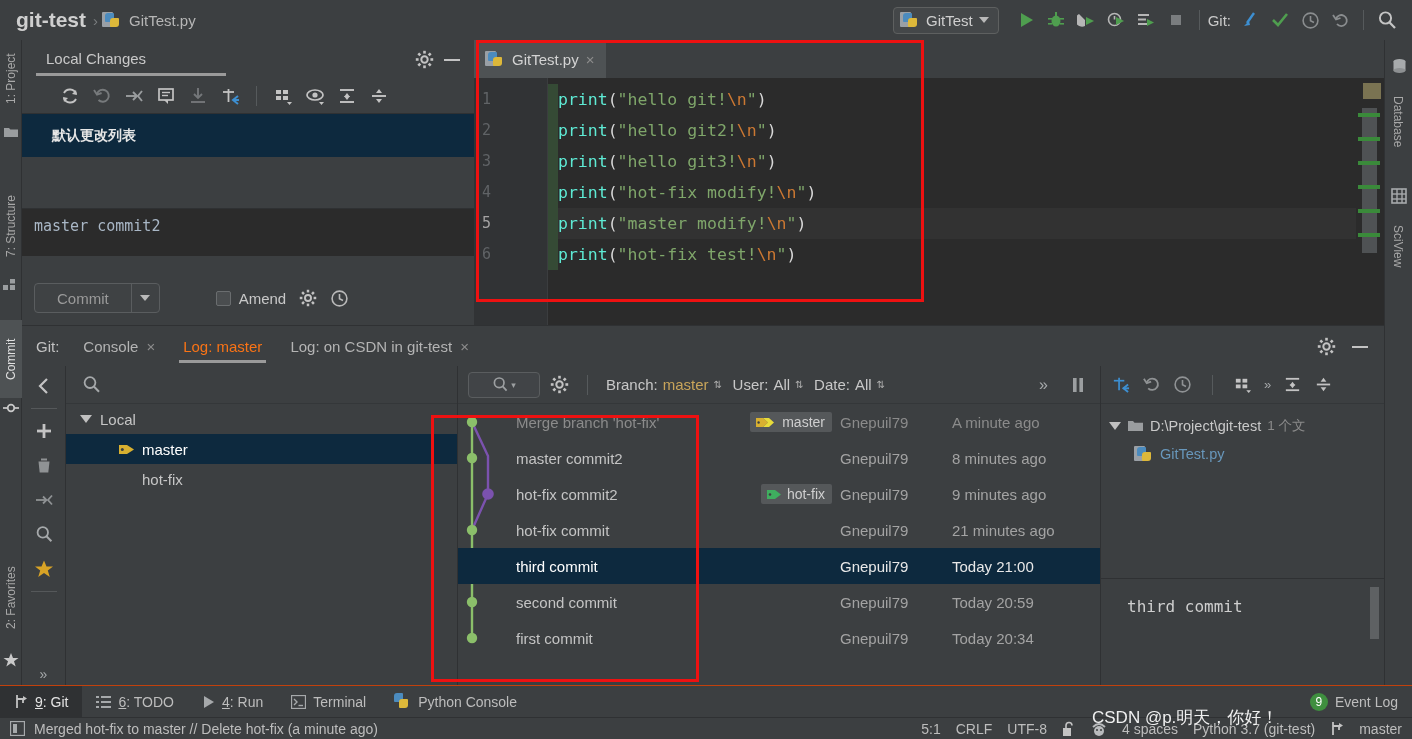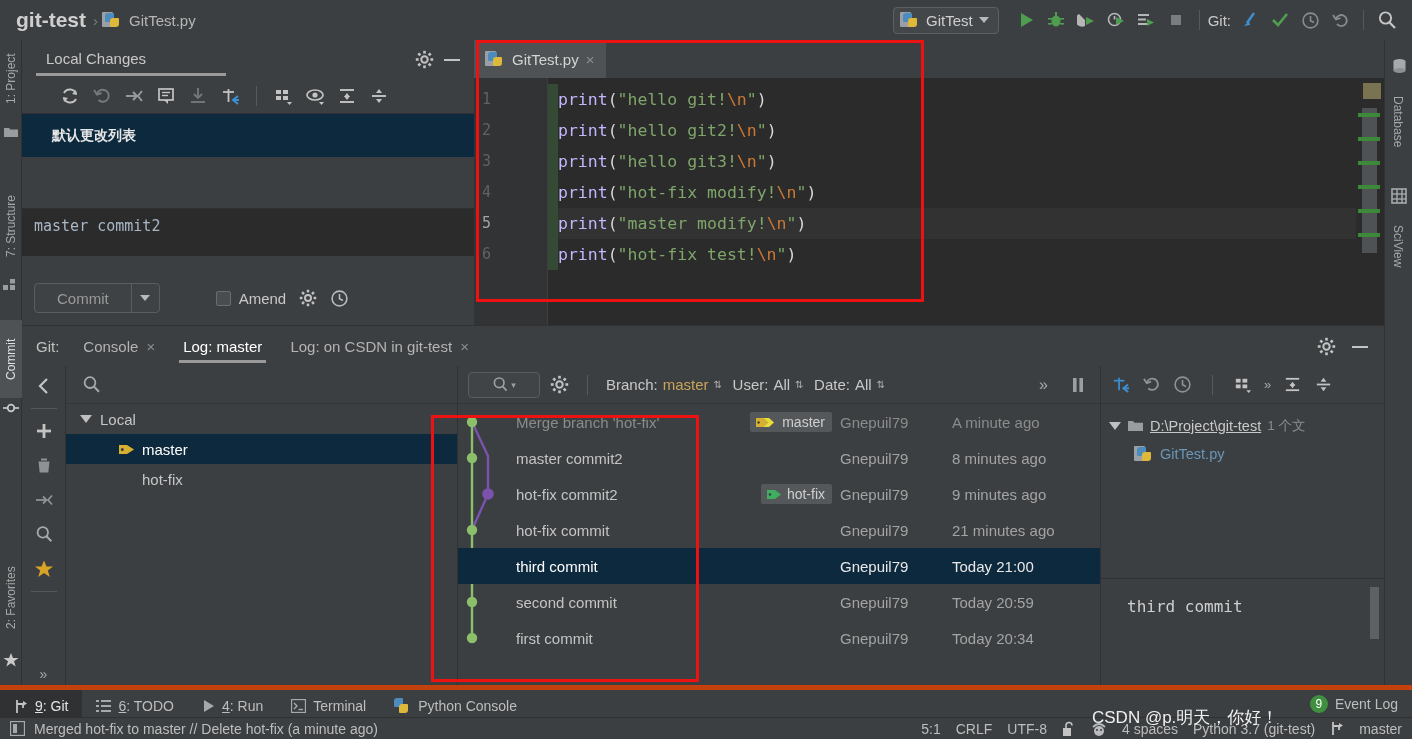--- a/index.html
+++ b/index.html
@@ -151,21 +151,21 @@
   .codewrap { position: relative; flex: 1; padding-top: 6px; overflow: hidden; }
   .cline {
     height: 31px; line-height: 31px; white-space: pre; position: relative;
     font-family: "DejaVu Sans Mono", monospace; font-size: 16.5px;
   }
   .cline.cur { background: #323232; }
   .cline .changebar {
     position: absolute; left: 0; top: 0; width: 10px; height: 31px; background: #354a35;
   }
   .cline .txt { position: relative; padding-left: 10px; }
-  .tk-fn { color: #c4b5fd; }
+  .tk-fn { color: #5eead4; }
   .tk-punc { color: #d8d8d8; }
   .tk-str { color: #7fa66a; }
   .tk-esc { color: #cc7832; }
   .ed-scroll {
     position: absolute; right: 0; top: 38px; width: 28px; height: 247px; background: #2b2b2b;
   }
   .ed-scroll .thumb {
     position: absolute; left: 6px; top: 30px; width: 15px; height: 145px; background: #4f5254;
   }
   .ed-scroll .sqr {
@@ -182,21 +182,21 @@
   .git-tw {
     position: absolute; left: 22px; top: 325px; width: 1362px; height: 360px;
     background: #3c3f41; border-top: 1px solid #2f3133;
   }
   .tw-tabbar { height: 40px; display: flex; align-items: center; position: relative; }
   .tw-lbl { font-size: 15px; color: #c2c2c2; padding: 0 10px 0 14px; }
   .tw-tab {
     display: flex; align-items: center; gap: 8px; padding: 0 14px; height: 40px;
     font-size: 15px; color: #b4b4b4; position: relative; justify-content: space-between;
   }
-  .tw-tab.sel { color: #ffffff; }
+  .tw-tab.sel { color: #f97316; }
   .tw-tab.sel::after {
     content:''; position: absolute; left: 10px; right: 10px; bottom: 3px; height: 3px; background: #9a9a9a;
   }
   .tw-actions { margin-left: auto; display: flex; align-items: center; gap: 14px; padding-right: 14px; }
 
   .tw-body { position: absolute; left: 0; top: 40px; width: 1362px; height: 320px; display: flex; }
 
   
   .mini-bar {
     width: 44px; background: #3c3f41; display: flex; flex-direction: column;
@@ -241,39 +241,39 @@
   .col-date { width: 148px; color: #a3a3a3; }
   .col-date.dim { color: #8b8b8b; }
   .log-row.sel .col-user, .log-row.sel .col-date { color: #e8e8e8; }
 
   
   .details { width: 284px; background: #3c3f41; border-left: 1px solid #2f3133; position: relative; }
   .det-tree { position: absolute; left: 0; top: 0; right: 0; height: 210px; padding-top: 8px; }
   .det-row { height: 28px; display: flex; align-items: center; gap: 7px; font-size: 14.5px; }
   .det-row .p1 { padding-left: 8px; display:flex; align-items:center; gap:6px; }
   .det-row .p2 { padding-left: 36px; display:flex; align-items:center; gap:6px; }
-  .det-path { color: #c9c9c9; text-decoration: underline; }
+  .det-path { color: #c9c9c9; }
   .det-cnt { color: #8a8a8a; font-size: 13.5px; }
   .det-file { color: #6897bb; }
   .det-hbar { position: absolute; left: 8px; top: 196px; width: 248px; height: 9px; background: #5e6163; }
   .det-msgbox {
     position: absolute; left: 0; top: 212px; right: 0; bottom: 0;
     border-top: 1px solid #2f3133; background: #3c3f41;
   }
   .det-msg {
     font-family: "DejaVu Sans Mono", monospace; font-size: 16px; color: #cfcfcf;
     padding: 18px 0 0 26px;
   }
   .det-vbar { position: absolute; right: 5px; top: 8px; width: 9px; height: 52px; background: #5e6163; }
 
   
   .bottombar {
     position: absolute; left: 0; top: 685px; width: 1412px; height: 32px;
-    background: #3c3f41; display: flex; 
-    border-top: 5px solid #c2410c;
+    background: #3c3f41; display: flex; align-items: center;
+    border-top: 1px solid #c2410c;
   }
   .bb { display: flex; align-items: center; gap: 7px; padding: 0 14px; height: 32px; font-size: 14px; color: #bdbdbd; }
   .bb.sel { background: #2f3133; color: #e4e4e4; }
   .bb u { text-decoration: underline; }
   .evlog { margin-left: auto; display: flex; align-items: center; gap: 7px; padding-right: 14px; font-size: 14px; color: #bdbdbd; }
   .badge {
     width: 18px; height: 18px; border-radius: 50%; background: #3f8f3f; color: #fff;
     font-size: 12px; display: flex; align-items: center; justify-content: center;
   }
   .statusbar {

